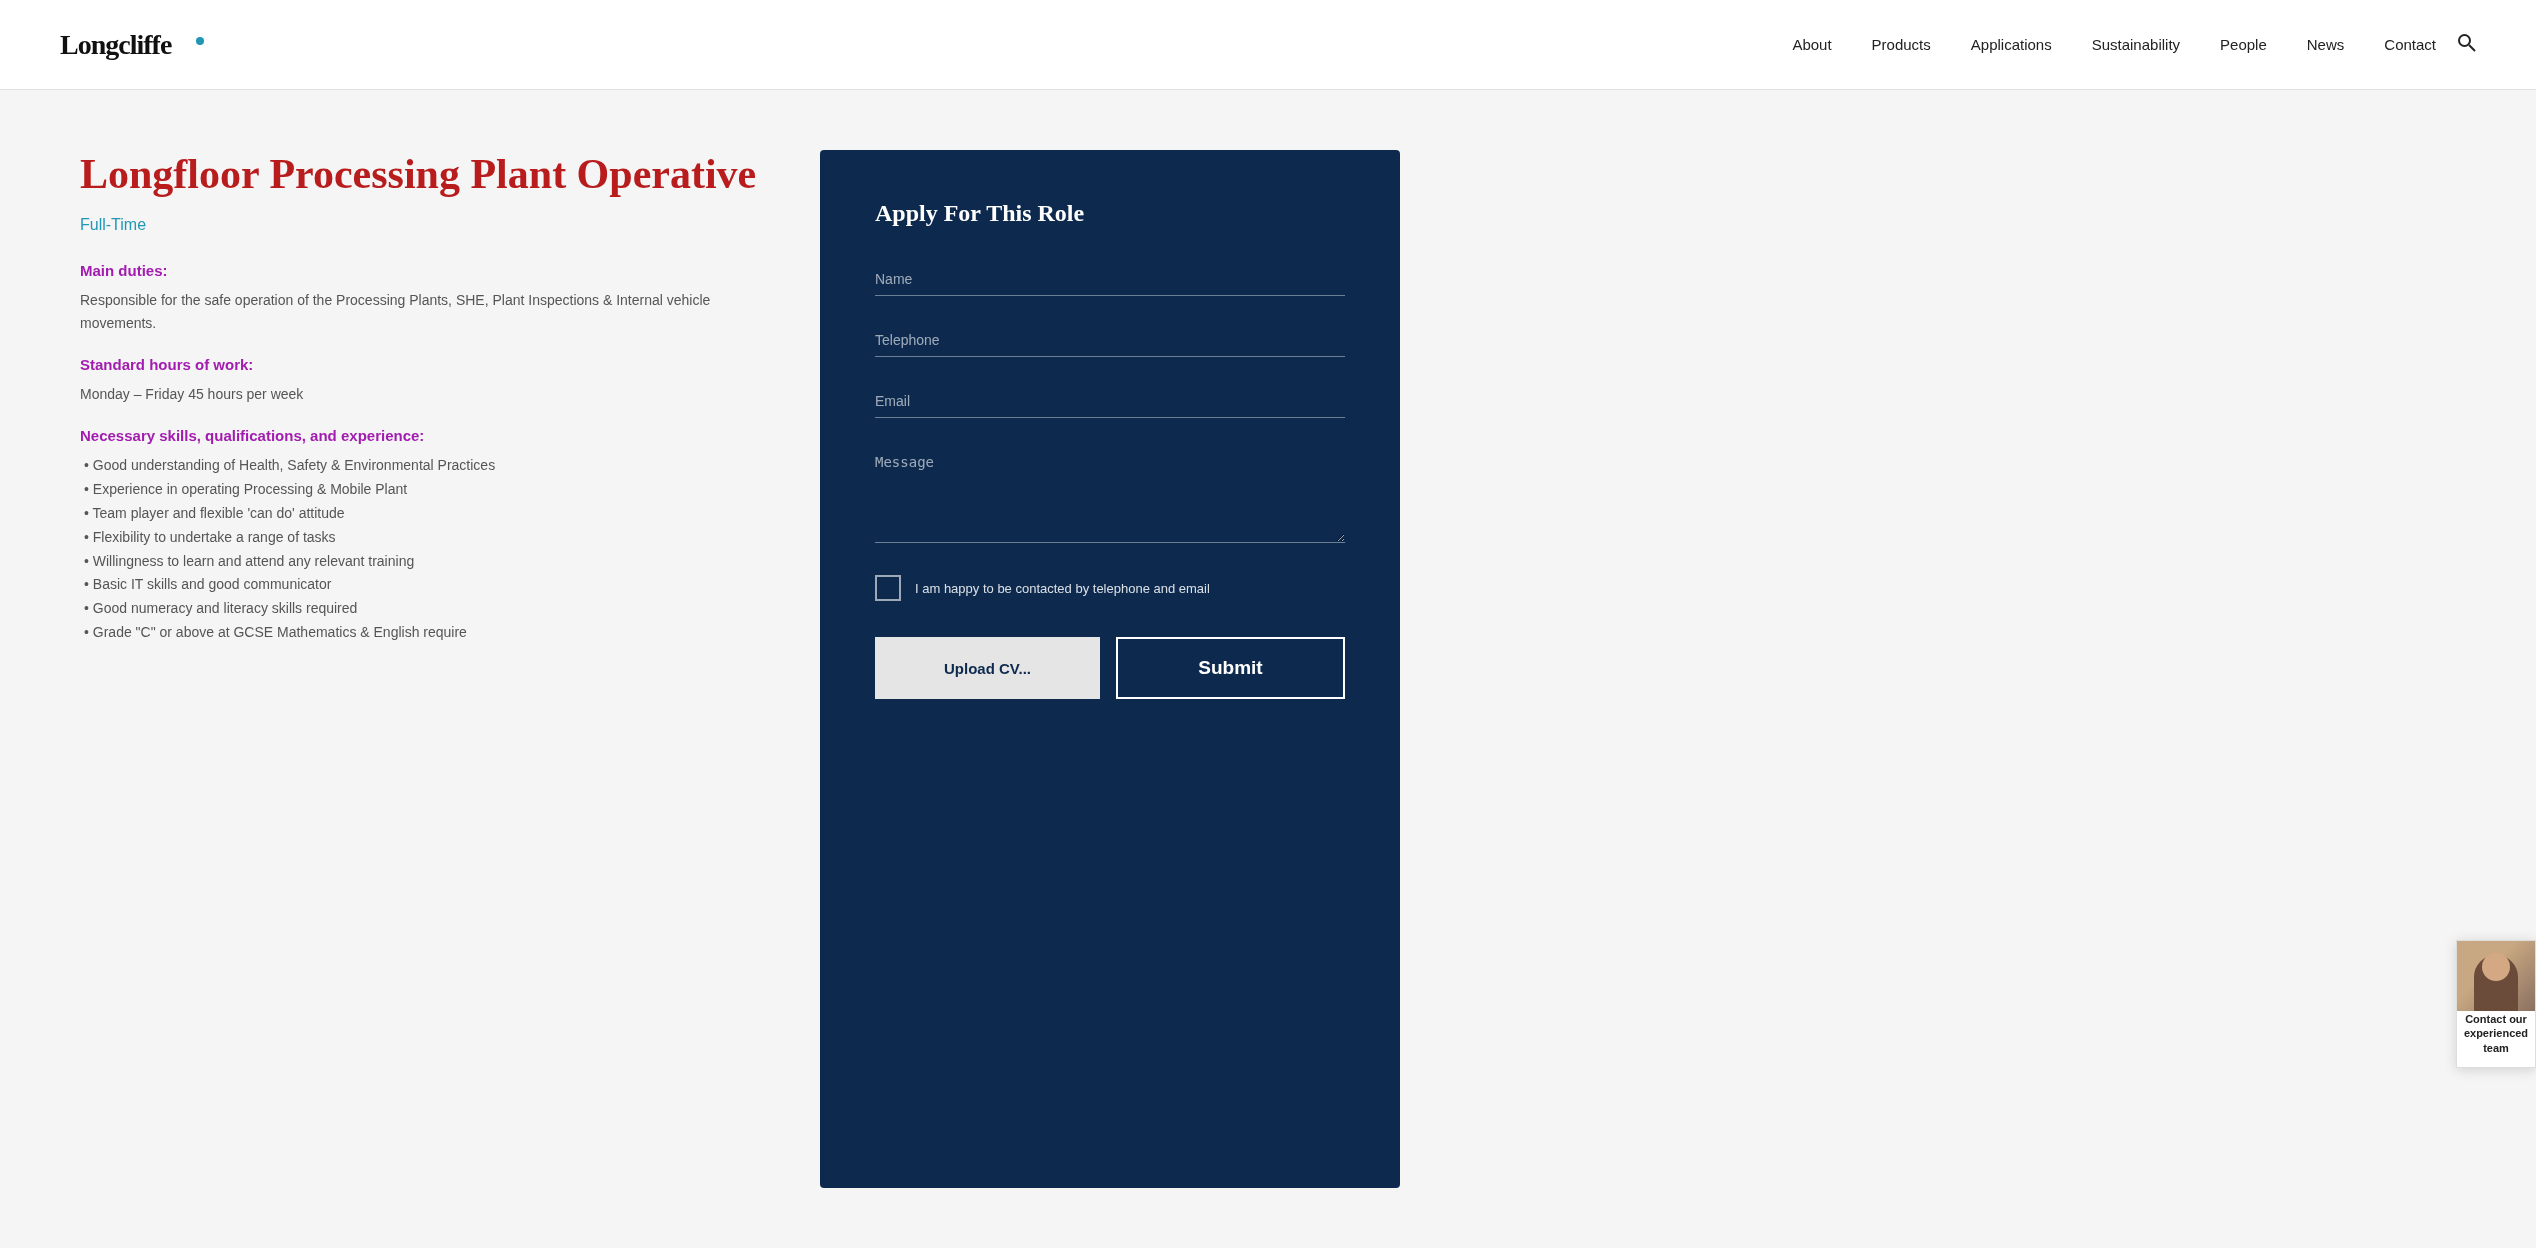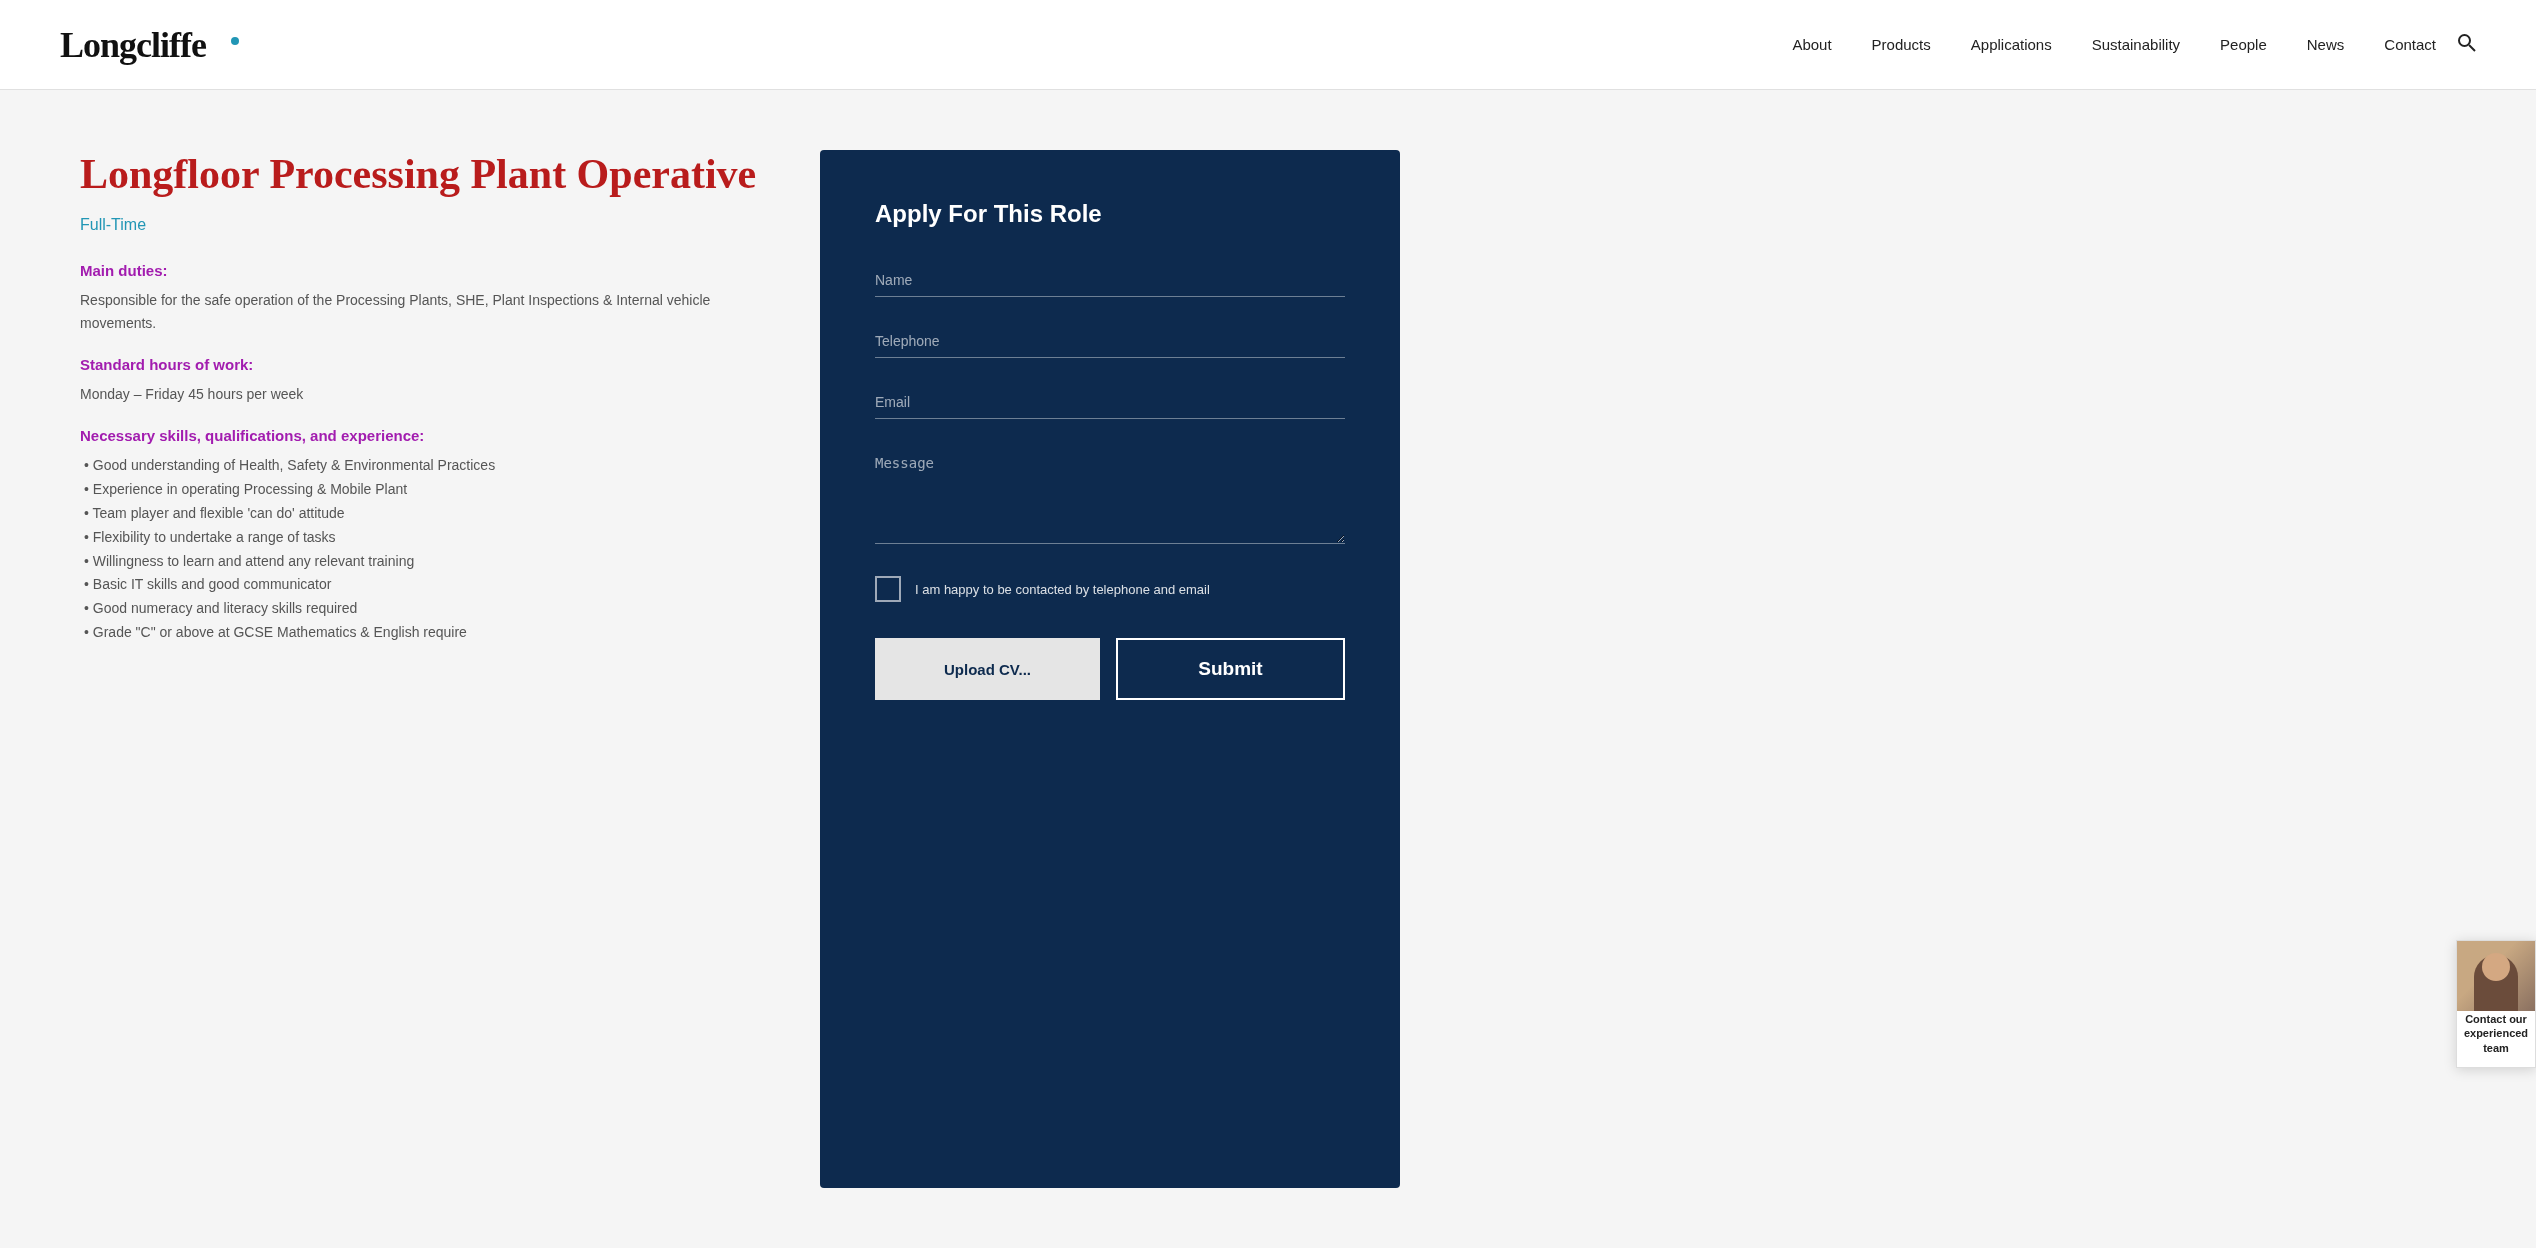--- a/index.html
+++ b/index.html
@@ -10,21 +10,21 @@
       background: #fff;
       border-bottom: 1px solid #e0e0e0;
       padding: 0 60px;
       display: flex;
       align-items: center;
       height: 90px;
       position: relative;
       z-index: 10;
     }
     .logo {
-      font-size: 36px;
+      font-size: 28px;
       font-weight: 900;
       color: #111;
       font-family: Georgia, serif;
       letter-spacing: -1px;
       margin-right: auto;
       text-decoration: none;
       display: flex;
       align-items: center;
       gap: 23px;
     }
@@ -116,21 +116,21 @@
       border-radius: 4px;
       padding: 50px 55px 50px 55px;
       color: #fff;
       flex-shrink: 0;
     }
     .form-title {
       font-size: 24px;
       font-weight: 700;
       color: #fff;
       margin-bottom: 36px;
-      font-family: Liberation Sans, sans-serif;
+      font-family: Liberation Serif, serif;
     }
     .form-group {
       margin-bottom: 28px;
     }
     .form-row {
       display: flex;
       gap: 20px;
       margin-bottom: 28px;
     }
     .form-row .form-group {

